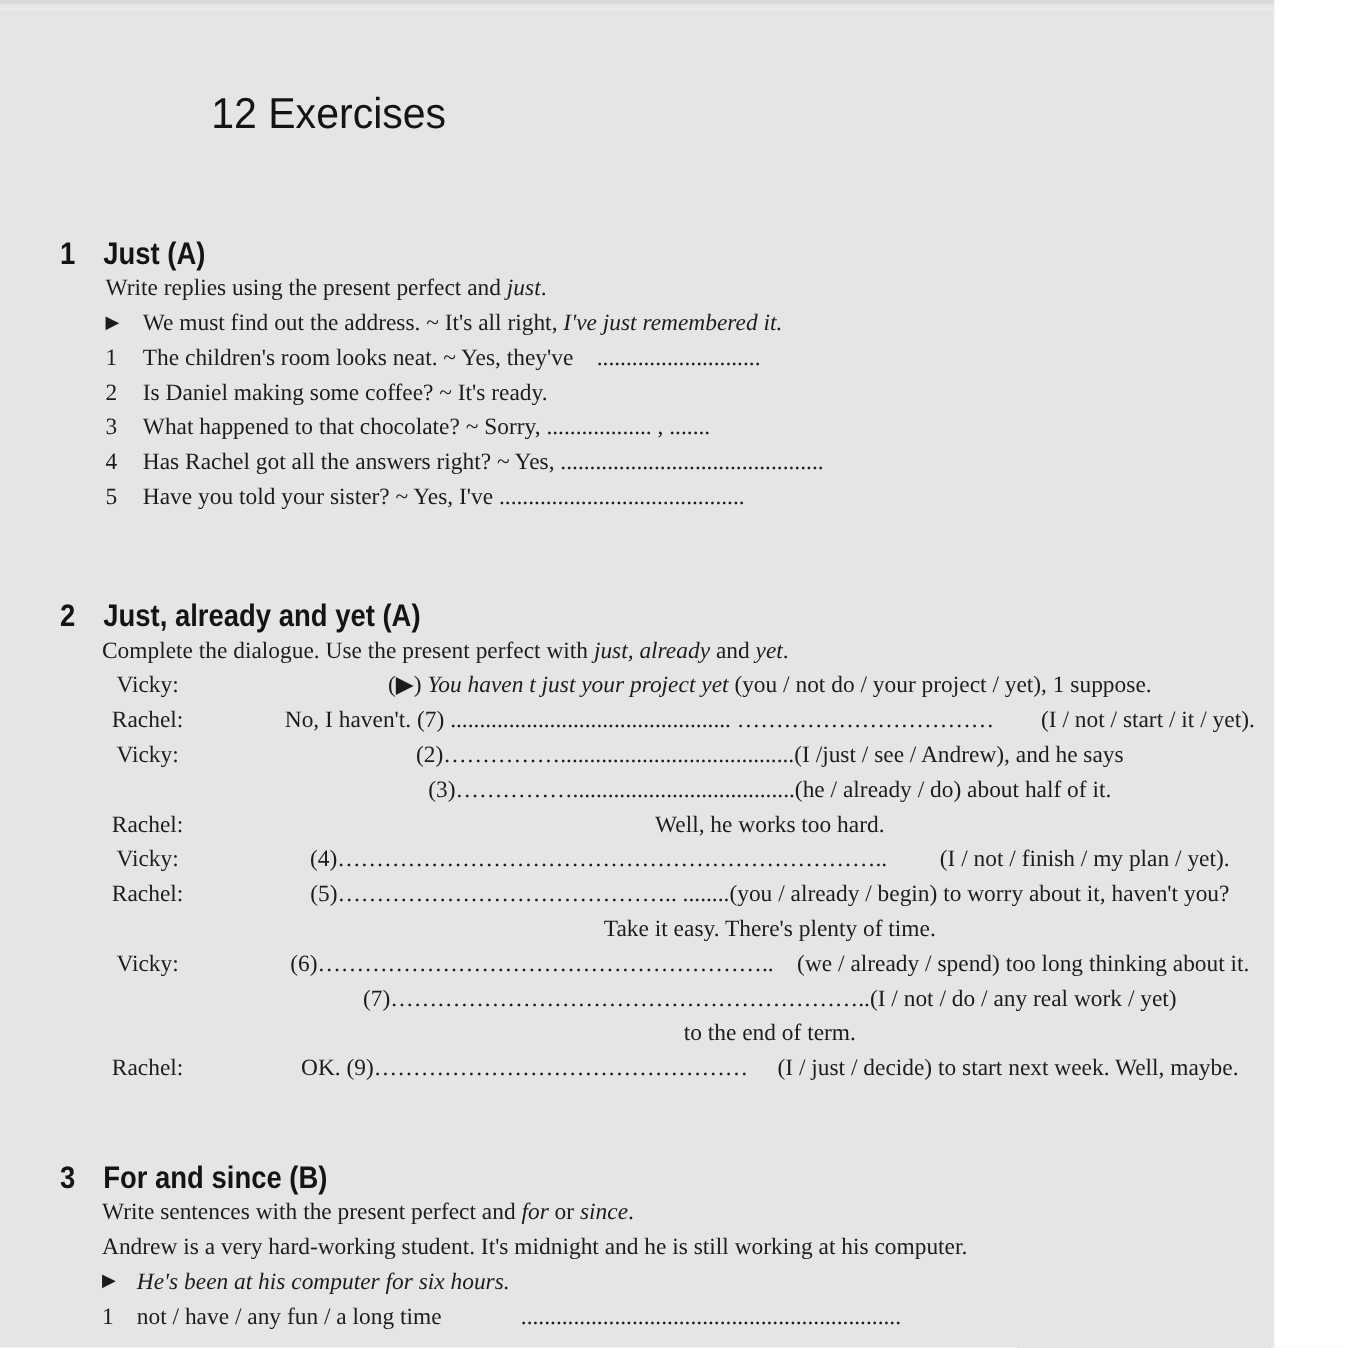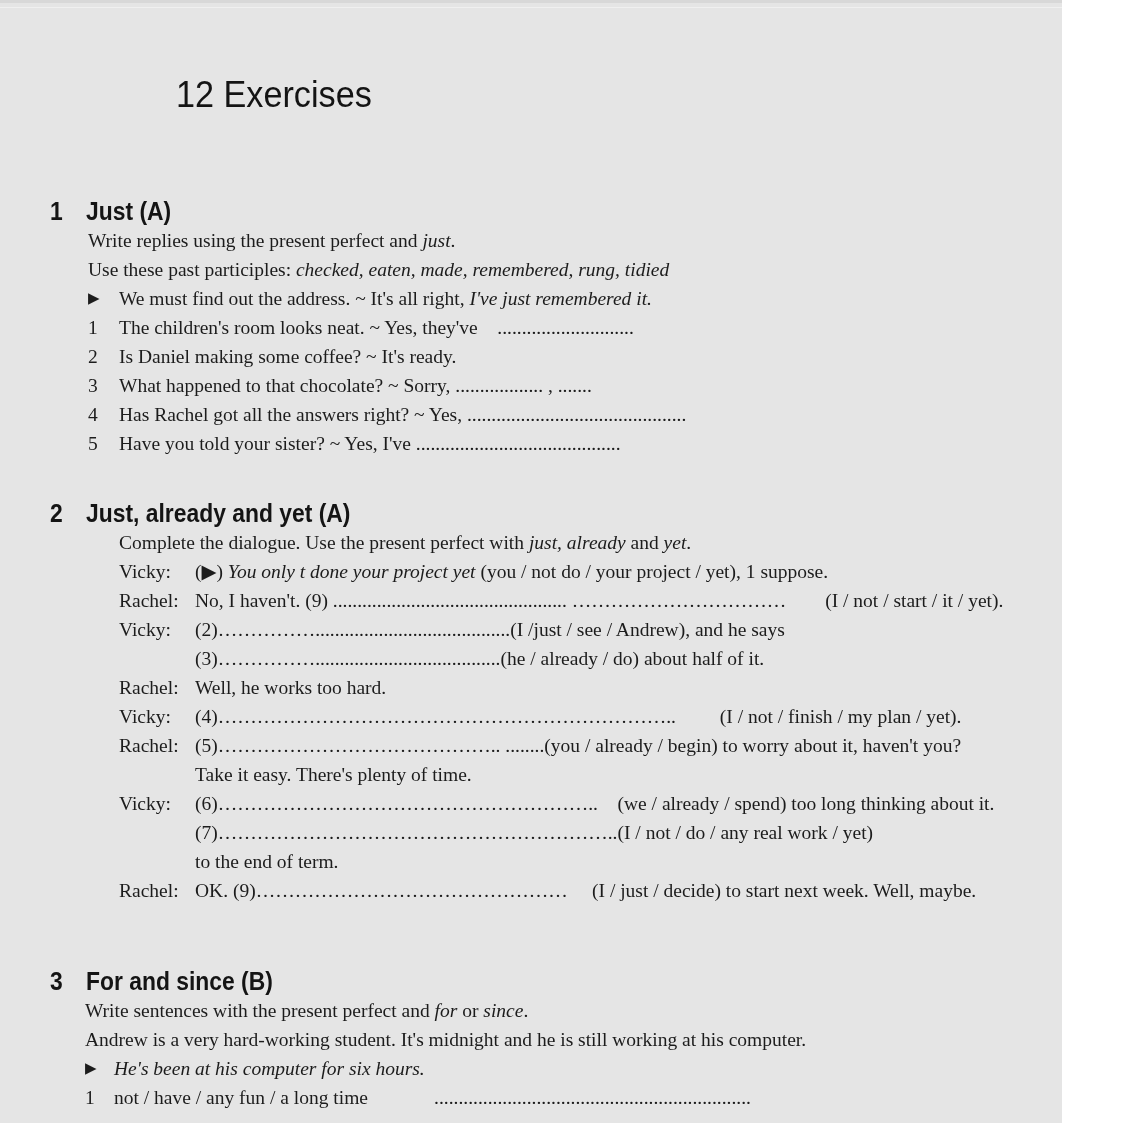--- a/index.html
+++ b/index.html
@@ -24,29 +24,29 @@
     font-family:"Liberation Sans", sans-serif; font-weight:bold; font-size:26px; color:#141414;
     line-height:30px;
   }
   .sec-num   { width:36px; flex:none; transform:scaleX(0.88); transform-origin:left center; }
   .sec-title { transform:scaleX(0.88); transform-origin:left center; white-space:pre; }
 
   .sec-body { font-size:19.5px; line-height:29px; }
   .sec-body p { margin:0; white-space:pre-wrap; }
 
   .s1 { padding-left:88px; }
-  .s2 { padding-left:119px; }
+  .s2 { padding-left:85px; }
   .s3 { padding-left:85px; }
 
   .item-row { display:flex; }
   .marker   { width:31px; flex:none; }
   .marker.arrow { font-size:15px; line-height:29px; }
   .txt      { flex:1; white-space:pre-wrap; }
 
-  .d-row    { display:flex; }
+  .d-row    { display:flex;text-align:center; }
   .speaker  { width:76px; flex:none; }
 
   .f-row    { display:flex; }
   .f-marker { width:29px; flex:none; }
   .f-marker.arrow { font-size:15px; line-height:29px; }
   .f-left   { width:320px; flex:none; white-space:pre-wrap; }
   .f-answer { flex:1; white-space:pre-wrap; }
 
   i { font-style:italic; }
 </style>
@@ -59,21 +59,20 @@
 
   <div class="doc-title">12 Exercises</div>
 
   <div class="section" id="sec1">
     <div class="sec-head">
       <span class="sec-num">1</span>
       <span class="sec-title">Just (A)</span>
     </div>
     <div class="sec-body s1">
       <p class="line"><span>Write replies using the present perfect and </span><i>just</i><span>.</span></p>
-      <p class="line"><span>Use these past participles: </span><i>checked, eaten, made, remembered, rung, tidied</i></p>
 
       <div class="item-row">
         <span class="marker arrow">▶</span>
         <span class="txt"><span>We must find out the address. ~ It's all right, </span><i>I've just remembered it.</i></span>
       </div>
       <div class="item-row">
         <span class="marker">1</span>
         <span class="txt"><span>The children's room looks neat. ~ Yes, they've    ............................</span></span>
       </div>
       <div class="item-row">
@@ -98,25 +97,25 @@
   <div class="section" id="sec2">
     <div class="sec-head">
       <span class="sec-num">2</span>
       <span class="sec-title">Just, already and yet (A)</span>
     </div>
     <div class="sec-body s2">
       <p class="line"><span>Complete the dialogue. Use the present perfect with </span><i>just, already</i><span> and </span><i>yet</i><span>.</span></p>
 
       <div class="d-row">
         <span class="speaker">Vicky:</span>
-        <span class="txt"><span>(▶) </span><i>You only t done your project yet</i><span> (you / not do / your project / yet), 1 suppose.</span></span>
+        <span class="txt"><span>(▶) </span><i>You haven t just your project yet</i><span> (you / not do / your project / yet), 1 suppose.</span></span>
       </div>
       <div class="d-row">
         <span class="speaker">Rachel:</span>
-        <span class="txt"><span>No, I haven't. (9) ................................................ ……………………………        (I / not / start / it / yet).</span></span>
+        <span class="txt"><span>No, I haven't. (7) ................................................ ……………………………        (I / not / start / it / yet).</span></span>
       </div>
       <div class="d-row">
         <span class="speaker">Vicky:</span>
         <span class="txt"><span>(2)……………........................................(I /just / see / Andrew), and he says</span></span>
       </div>
       <div class="d-row">
         <span class="speaker"></span>
         <span class="txt"><span>(3)……………......................................(he / already / do) about half of it.</span></span>
       </div>
       <div class="d-row">

